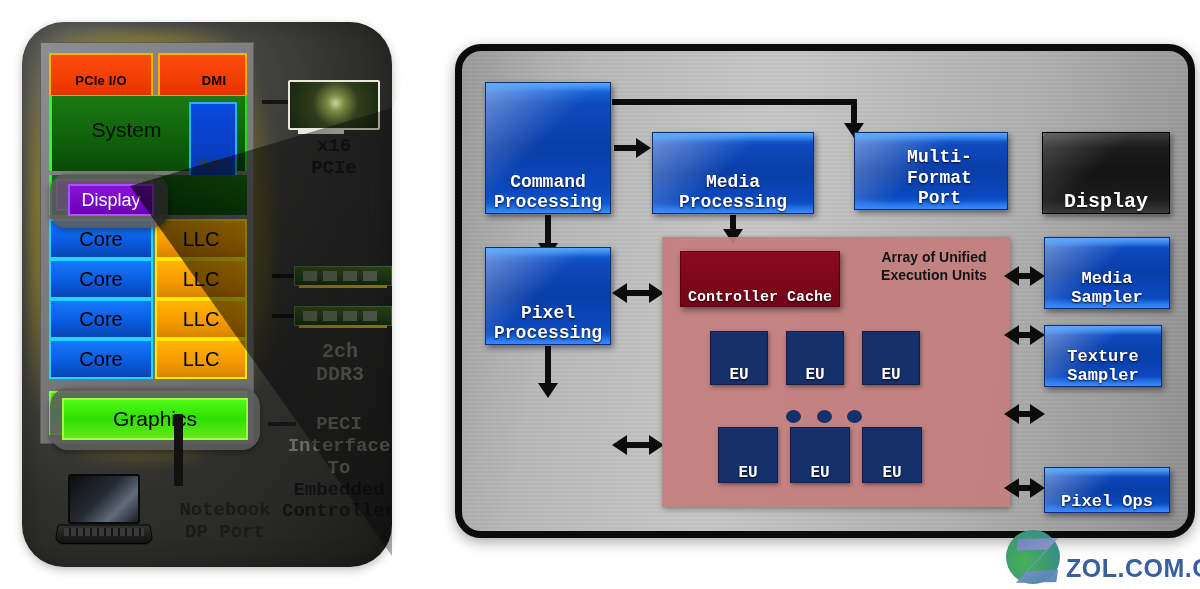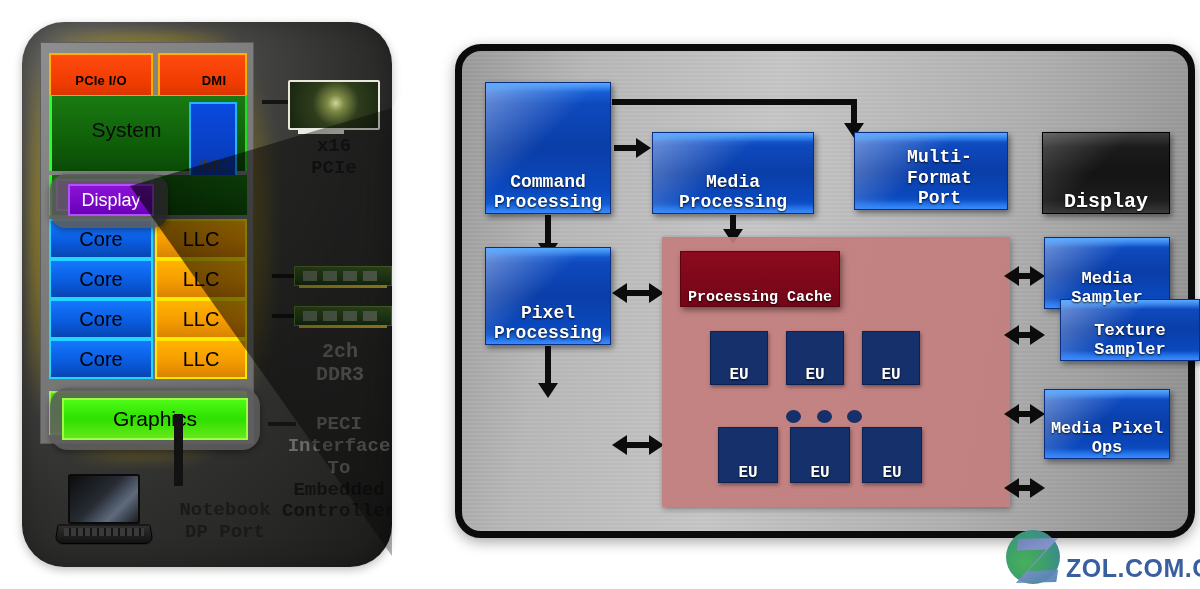--- a/index.html
+++ b/index.html
@@ -445,21 +445,25 @@
 
     <div class="ar v" style="left:83px; top:295px; height:40px;"></div>
     <div class="head d" style="left:76px; top:332px;"></div>
 
     <div class="ar h" style="left:160px; top:391px; width:34px;"></div>
     <div class="head r" style="left:187px; top:384px;"></div>
     <div class="head l" style="left:150px; top:384px;"></div>
 
     <div id="eu-array">
       <div class="bx darkred" style="left:18px; top:14px; width:160px; height:56px; font-size:15px;">
-        <span class="txt">Processing Cache</span>
+        <span class="txt">Controller Cache</span>
+      </div>
+      <div id="eu-array-label">
+        <span>Array of Unified</span><br>
+        <span>Execution Units</span>
       </div>
 
       <div class="bx navy" style="left:48px;  top:94px; width:58px; height:54px; font-size:16px;">
           <span class="txt">EU</span>
         </div>
       <div class="bx navy" style="left:124px; top:94px; width:58px; height:54px; font-size:16px;">
           <span class="txt">EU</span>
         </div>
       <div class="bx navy" style="left:200px; top:94px; width:58px; height:54px; font-size:16px;">
           <span class="txt">EU</span>
@@ -497,31 +501,28 @@
     <div class="ar h" style="left:552px; top:434px; width:22px;"></div>
     <div class="head r" style="left:568px; top:427px;"></div>
     <div class="head l" style="left:542px; top:427px;"></div>
 
     <div class="bx blue" style="left:582px; top:186px; width:126px; height:72px; font-size:17px;">
       <span class="txt">
         <span>Media</span><br>
         <span>Sampler</span>
       </span>
     </div>
-    <div class="bx blue" style="left:582px; top:248px; width:140px; height:62px; font-size:17px;margin-left:16px;">
+    <div class="bx blue" style="left:582px; top:274px; width:118px; height:62px; font-size:17px;">
       <span class="txt">
         <span>Texture</span><br>
         <span>Sampler</span>
       </span>
     </div>
-    <div class="bx blue" style="left:582px; top:338px; width:126px; height:70px; font-size:17px;">
-      <span class="txt">
-        <span>Media Pixel</span><br>
-        <span>Ops</span>
-      </span>
+    <div class="bx blue" style="left:582px; top:416px; width:126px; height:46px; font-size:17px;">
+      <span class="txt">Pixel Ops</span>
     </div>
   </div>
 
   <div id="wm">
     <div id="wm-mark">
       <div id="wm-z"></div>
     </div>
     <div id="wm-zol">ZOL.COM.CN</div>
   </div>
 

